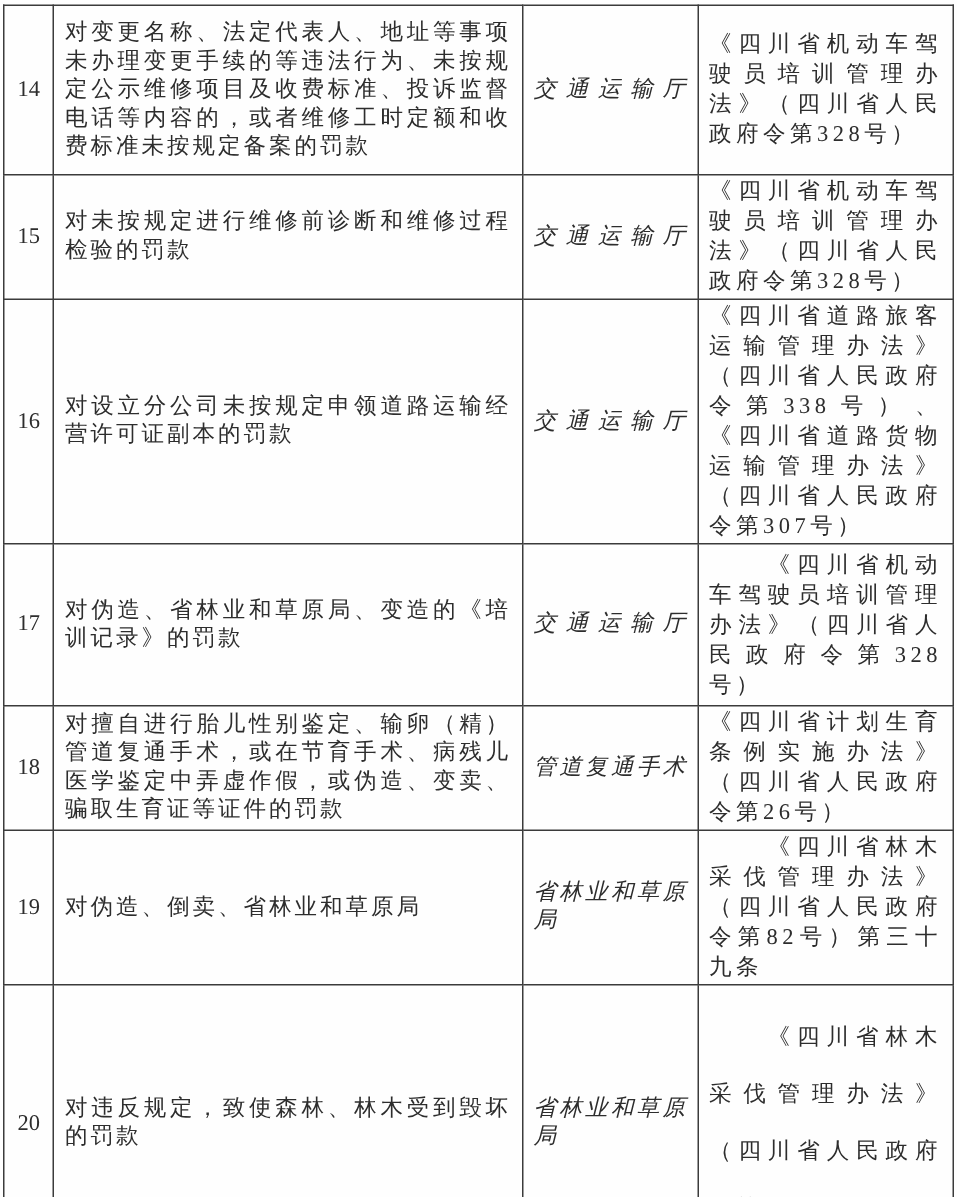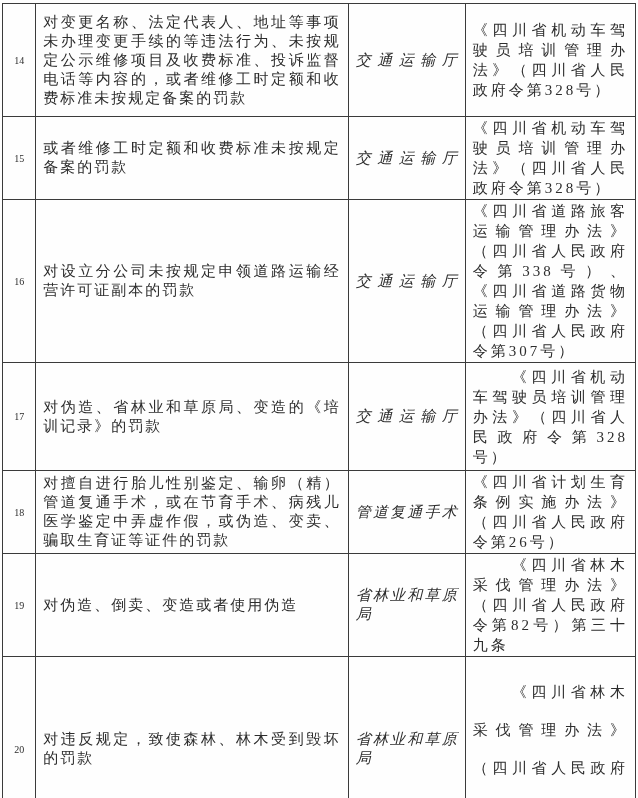--- a/index.html
+++ b/index.html
@@ -37,21 +37,21 @@
   }
   col.c-num   { width: 33px;  }
   col.c-desc  { width: 310px; }
   col.c-dept  { width: 116px; }
   col.c-legal { width: 169px; }
 
   td.num {
     text-align: center;
     padding: 1px 2px;
     letter-spacing: 0;
-    font-size: 10px;
+    font-size: 15px;
   }
   td.desc {
     text-align: justify;
     letter-spacing: 2px;
   }
   td.dept {
     text-align: justify;
     text-align-last: justify;
     letter-spacing: 1px;
     font-style: italic;
@@ -89,21 +89,21 @@
     </colgroup>
     <tbody>
       <tr class="r14">
         <td class="num">14</td>
         <td class="desc">对变更名称、法定代表人、地址等事项未办理变更手续的等违法行为、未按规定公示维修项目及收费标准、投诉监督电话等内容的，或者维修工时定额和收费标准未按规定备案的罚款</td>
         <td class="dept">交通运输厅</td>
         <td class="legal">《四川省机动车驾驶员培训管理办法》（四川省人民政府令第328号）</td>
       </tr>
       <tr class="r15">
         <td class="num">15</td>
-        <td class="desc">或者维修工时定额和收费标准未按规定备案的罚款</td>
+        <td class="desc">对未按规定进行维修前诊断和维修过程检验的罚款</td>
         <td class="dept">交通运输厅</td>
         <td class="legal">《四川省机动车驾驶员培训管理办法》（四川省人民政府令第328号）</td>
       </tr>
       <tr class="r16">
         <td class="num">16</td>
         <td class="desc">对设立分公司未按规定申领道路运输经营许可证副本的罚款</td>
         <td class="dept">交通运输厅</td>
         <td class="legal">《四川省道路旅客运输管理办法》（四川省人民政府令第338号）、《四川省道路货物运输管理办法》（四川省人民政府令第307号）</td>
       </tr>
       <tr class="r17">
@@ -113,21 +113,21 @@
         <td class="legal indent">《四川省机动车驾驶员培训管理办法》（四川省人民政府令第328号）</td>
       </tr>
       <tr class="r18">
         <td class="num">18</td>
         <td class="desc">对擅自进行胎儿性别鉴定、输卵（精）管道复通手术，或在节育手术、病残儿医学鉴定中弄虚作假，或伪造、变卖、骗取生育证等证件的罚款</td>
         <td class="dept">管道复通手术</td>
         <td class="legal">《四川省计划生育条例实施办法》（四川省人民政府令第26号）</td>
       </tr>
       <tr class="r19">
         <td class="num">19</td>
-        <td class="desc">对伪造、倒卖、变造或者使用伪造</td>
+        <td class="desc">对伪造、倒卖、省林业和草原局</td>
         <td class="dept">省林业和草原局</td>
         <td class="legal indent">《四川省林木采伐管理办法》（四川省人民政府令第82号）第三十九条</td>
       </tr>
       <tr class="r20">
         <td class="num">20</td>
         <td class="desc">对违反规定，致使森林、林木受到毁坏的罚款</td>
         <td class="dept">省林业和草原局</td>
         <td class="legal indent tall">《四川省林木采伐管理办法》（四川省人民政府令第82号）</td>
       </tr>
     </tbody>

